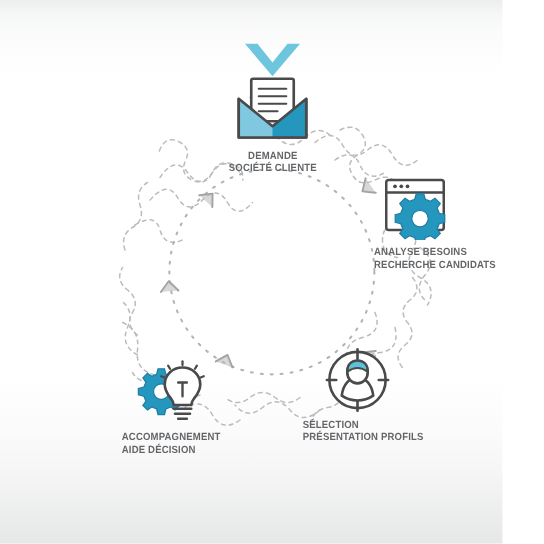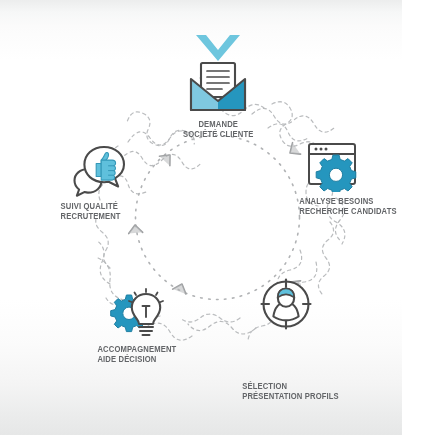--- a/index.html
+++ b/index.html
@@ -72,21 +72,21 @@
   #node-accompagne   { left: 86px;  top: 288px; width: 128px; }
   #node-suivi        { left: 48px;  top: 145px; width: 124px; }
 
   #node-analyse .node-label,
   #node-selection .node-label { text-align: left; }
   #node-analyse .node-icon-wrap,
   #node-selection .node-icon-wrap { align-self: flex-start; }
 
   .node-icon-wrap { display: block; }
   #node-analyse    { align-items: flex-start; padding-left: 14px; }
-  #node-selection  { align-items: flex-start; padding-left: 16px; gap: 47px; }
+  #node-selection  { align-items: flex-start; padding-left: 16px; }
   #node-accompagne { align-items: flex-start; padding-left: 8px; }
   #node-suivi      { align-items: flex-start; padding-left: 10px; }
   #node-analyse .node-icon-wrap    { margin-left: 12px; }
   #node-selection .node-icon-wrap  { margin-left: 22px; }
   #node-accompagne .node-icon-wrap { margin-left: 14px; }
   #node-suivi .node-icon-wrap      { margin-left: 14px; }
   #node-accompagne .node-label,
   #node-suivi .node-label { text-align: left; }
 
   
@@ -315,49 +315,14 @@
           <line x1="55" y1="13" x2="52.5" y2="14"></line>
         </g>
       </svg>
     </div>
     <div class="node-label">
       <span>ACCOMPAGNEMENT</span>
       <span class="l2">AIDE DÉCISION</span>
     </div>
   </div>
 
-  <div class="node" id="node-suivi">
-    <div class="node-icon-wrap">
-      <svg class="node-icon" width="56" height="52" viewBox="0 0 56 52" xmlns="http://www.w3.org/2000/svg">
-
-        <path d="M 16 24 c -8 0 -13.5 5.2 -13.5 11.6
-                 c 0 3.6 1.8 6.8 4.6 8.9 l -2.2 6.2 l 7.4 -3.6
-                 c 1.2 0.3 2.4 0.5 3.7 0.5 c 8 0 13.5 -5.2 13.5 -11.9
-                 C 29.5 29.2 24 24 16 24 Z" fill="#ffffff" stroke="#4a4a4a" stroke-width="2.1" stroke-linejoin="round"></path>
-
-        <path d="M 32 2 c -11.4 0 -19.6 7.7 -19.6 17.6
-                 c 0 9.9 8.2 17.6 19.6 17.6 c 1.6 0 3.1 -0.15 4.6 -0.45
-                 l 9.5 4.7 l -3.1 -8.1 c 5.4 -3.2 9 -8.2 9 -13.75
-                 C 52 9.7 43.4 2 32 2 Z" fill="#ffffff" stroke="#4a4a4a" stroke-width="2.1" stroke-linejoin="round"></path>
-
-        <path d="M 29.2 31.5 L 29.2 18.5 L 24.2 18.5 L 24.2 31.5 Z" fill="#5fc0dc" stroke="#3498b8" stroke-width="1.1" stroke-linejoin="round"></path>
-        <path d="M 29.2 18.9 c 1.8 -0.4 3.6 -1.9 5.3 -4.2
-                 c 1.8 -2.5 2.3 -4.9 1.8 -6.2 c -0.5 -1.3 -2.2 -1.3 -3 0
-                 c -0.8 1.3 -1.5 3.7 -3.3 5.7 l -0.8 0.9 Z" fill="#5fc0dc" stroke="#3498b8" stroke-width="1.1" stroke-linejoin="round"></path>
-        <path d="M 29.2 15.1 l 11 0 c 2 0 3.4 1.4 3.4 3.1
-                 c 0 1.2 -0.7 2.1 -1.6 2.6 c 0.9 0.4 1.5 1.3 1.5 2.4
-                 c 0 1.2 -0.7 2.1 -1.6 2.5 c 0.8 0.4 1.3 1.2 1.3 2.2
-                 c 0 1.2 -0.7 2.1 -1.6 2.5 c 0.6 0.4 1 1.1 1 1.9
-                 c 0 1.6 -1.4 2.8 -3.3 2.8 l -10.1 0 Z" fill="#5fc0dc" stroke="#3498b8" stroke-width="1.1" stroke-linejoin="round"></path>
-        <g stroke="#3498b8" stroke-width="1" stroke-linecap="round">
-          <line x1="36.5" y1="20.8" x2="41.8" y2="20.8"></line>
-          <line x1="36.5" y1="25.6" x2="41.6" y2="25.6"></line>
-          <line x1="36.5" y1="30.2" x2="41.2" y2="30.2"></line>
-        </g>
-      </svg>
-    </div>
-    <div class="node-label">
-      <span>SUIVI QUALITÉ</span>
-      <span class="l2">RECRUTEMENT</span>
-    </div>
-  </div>
 
 </div>
 
 </body></html>

